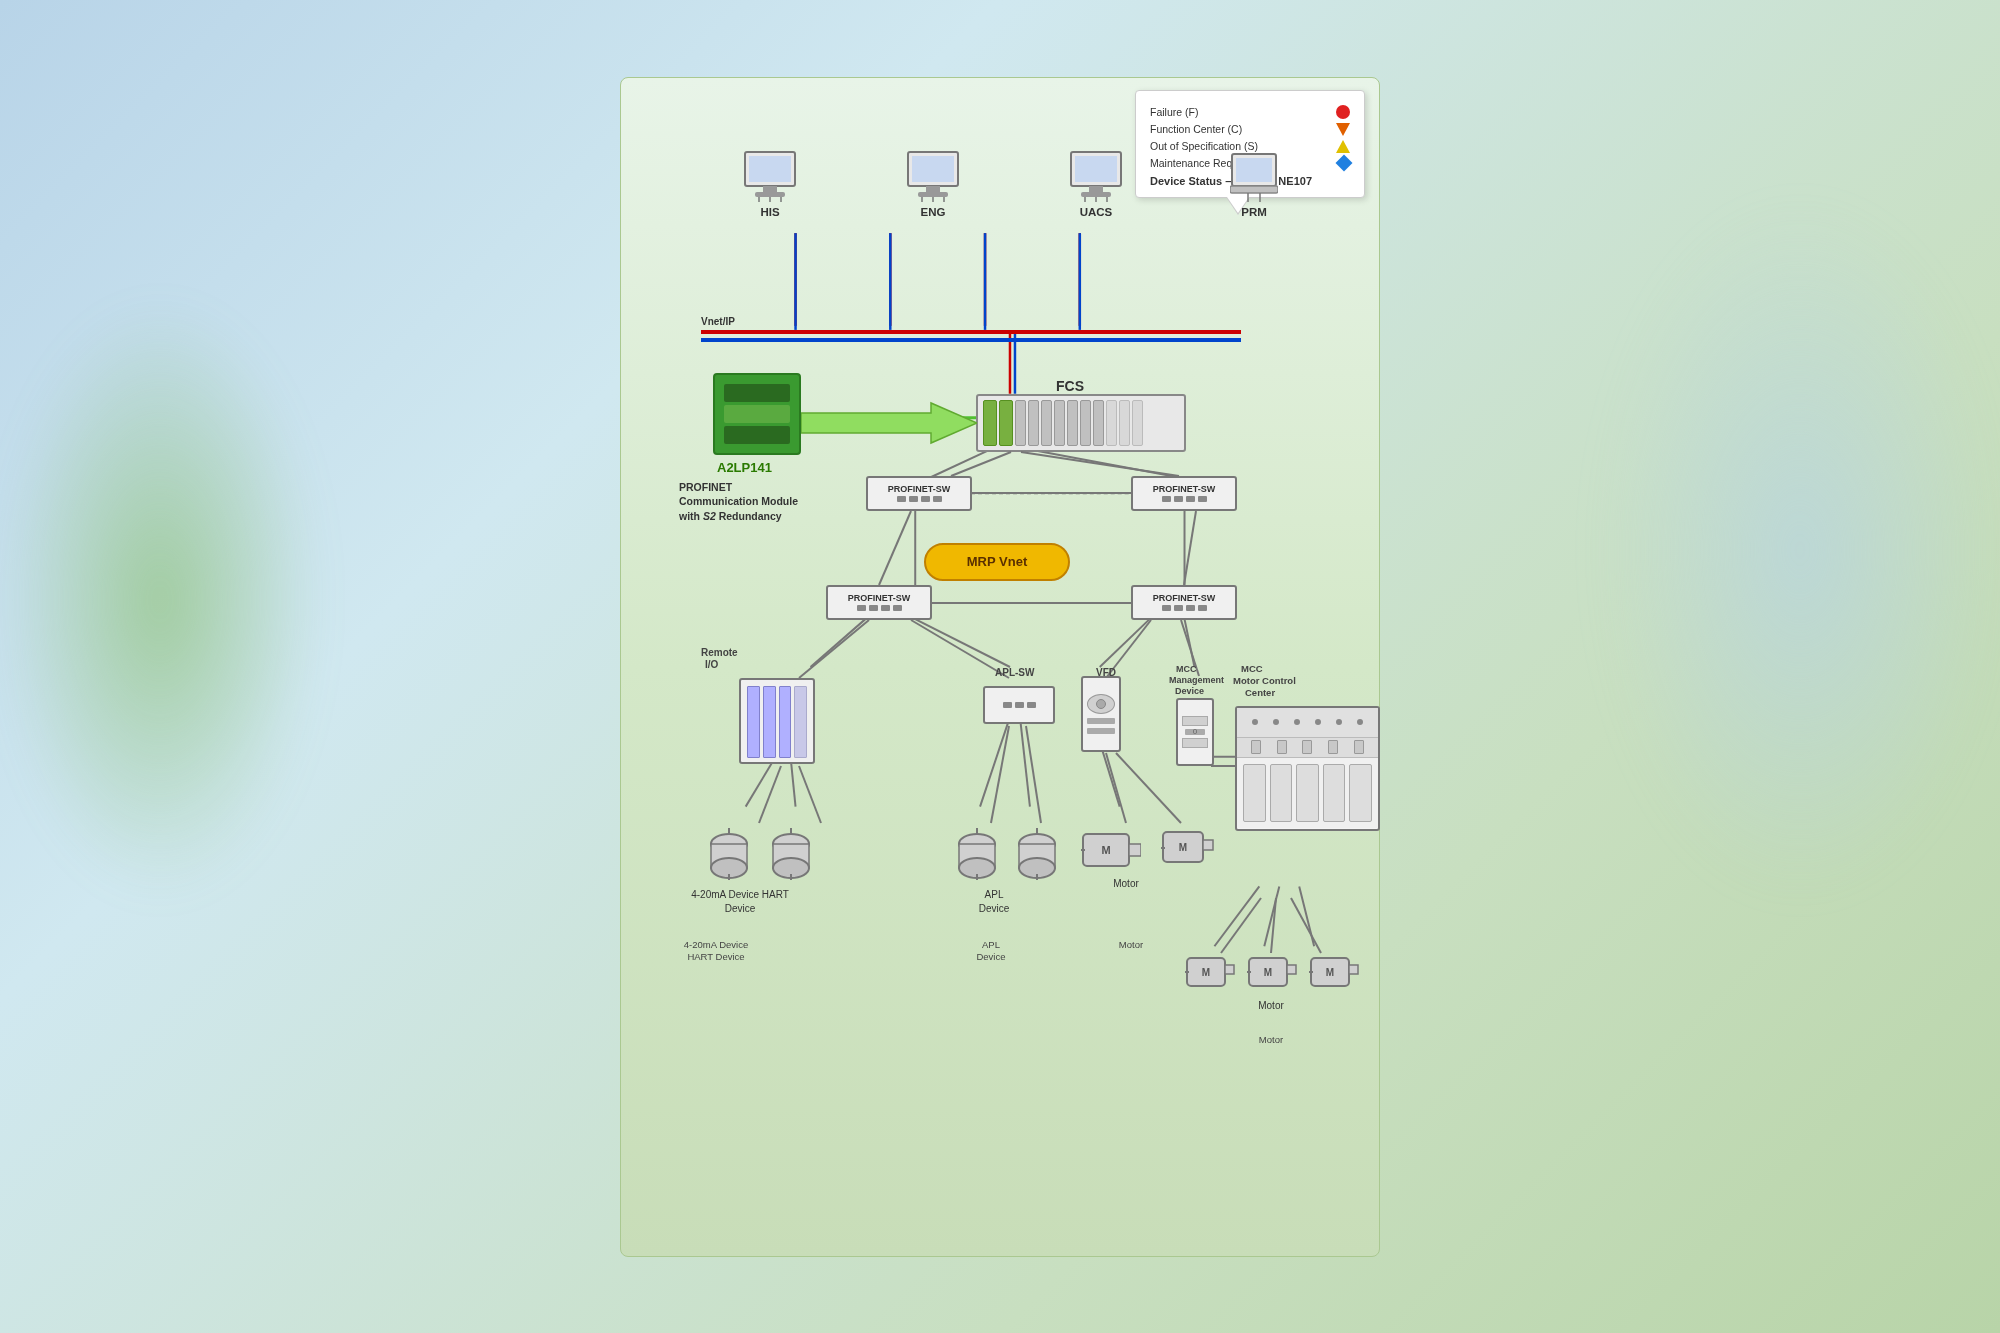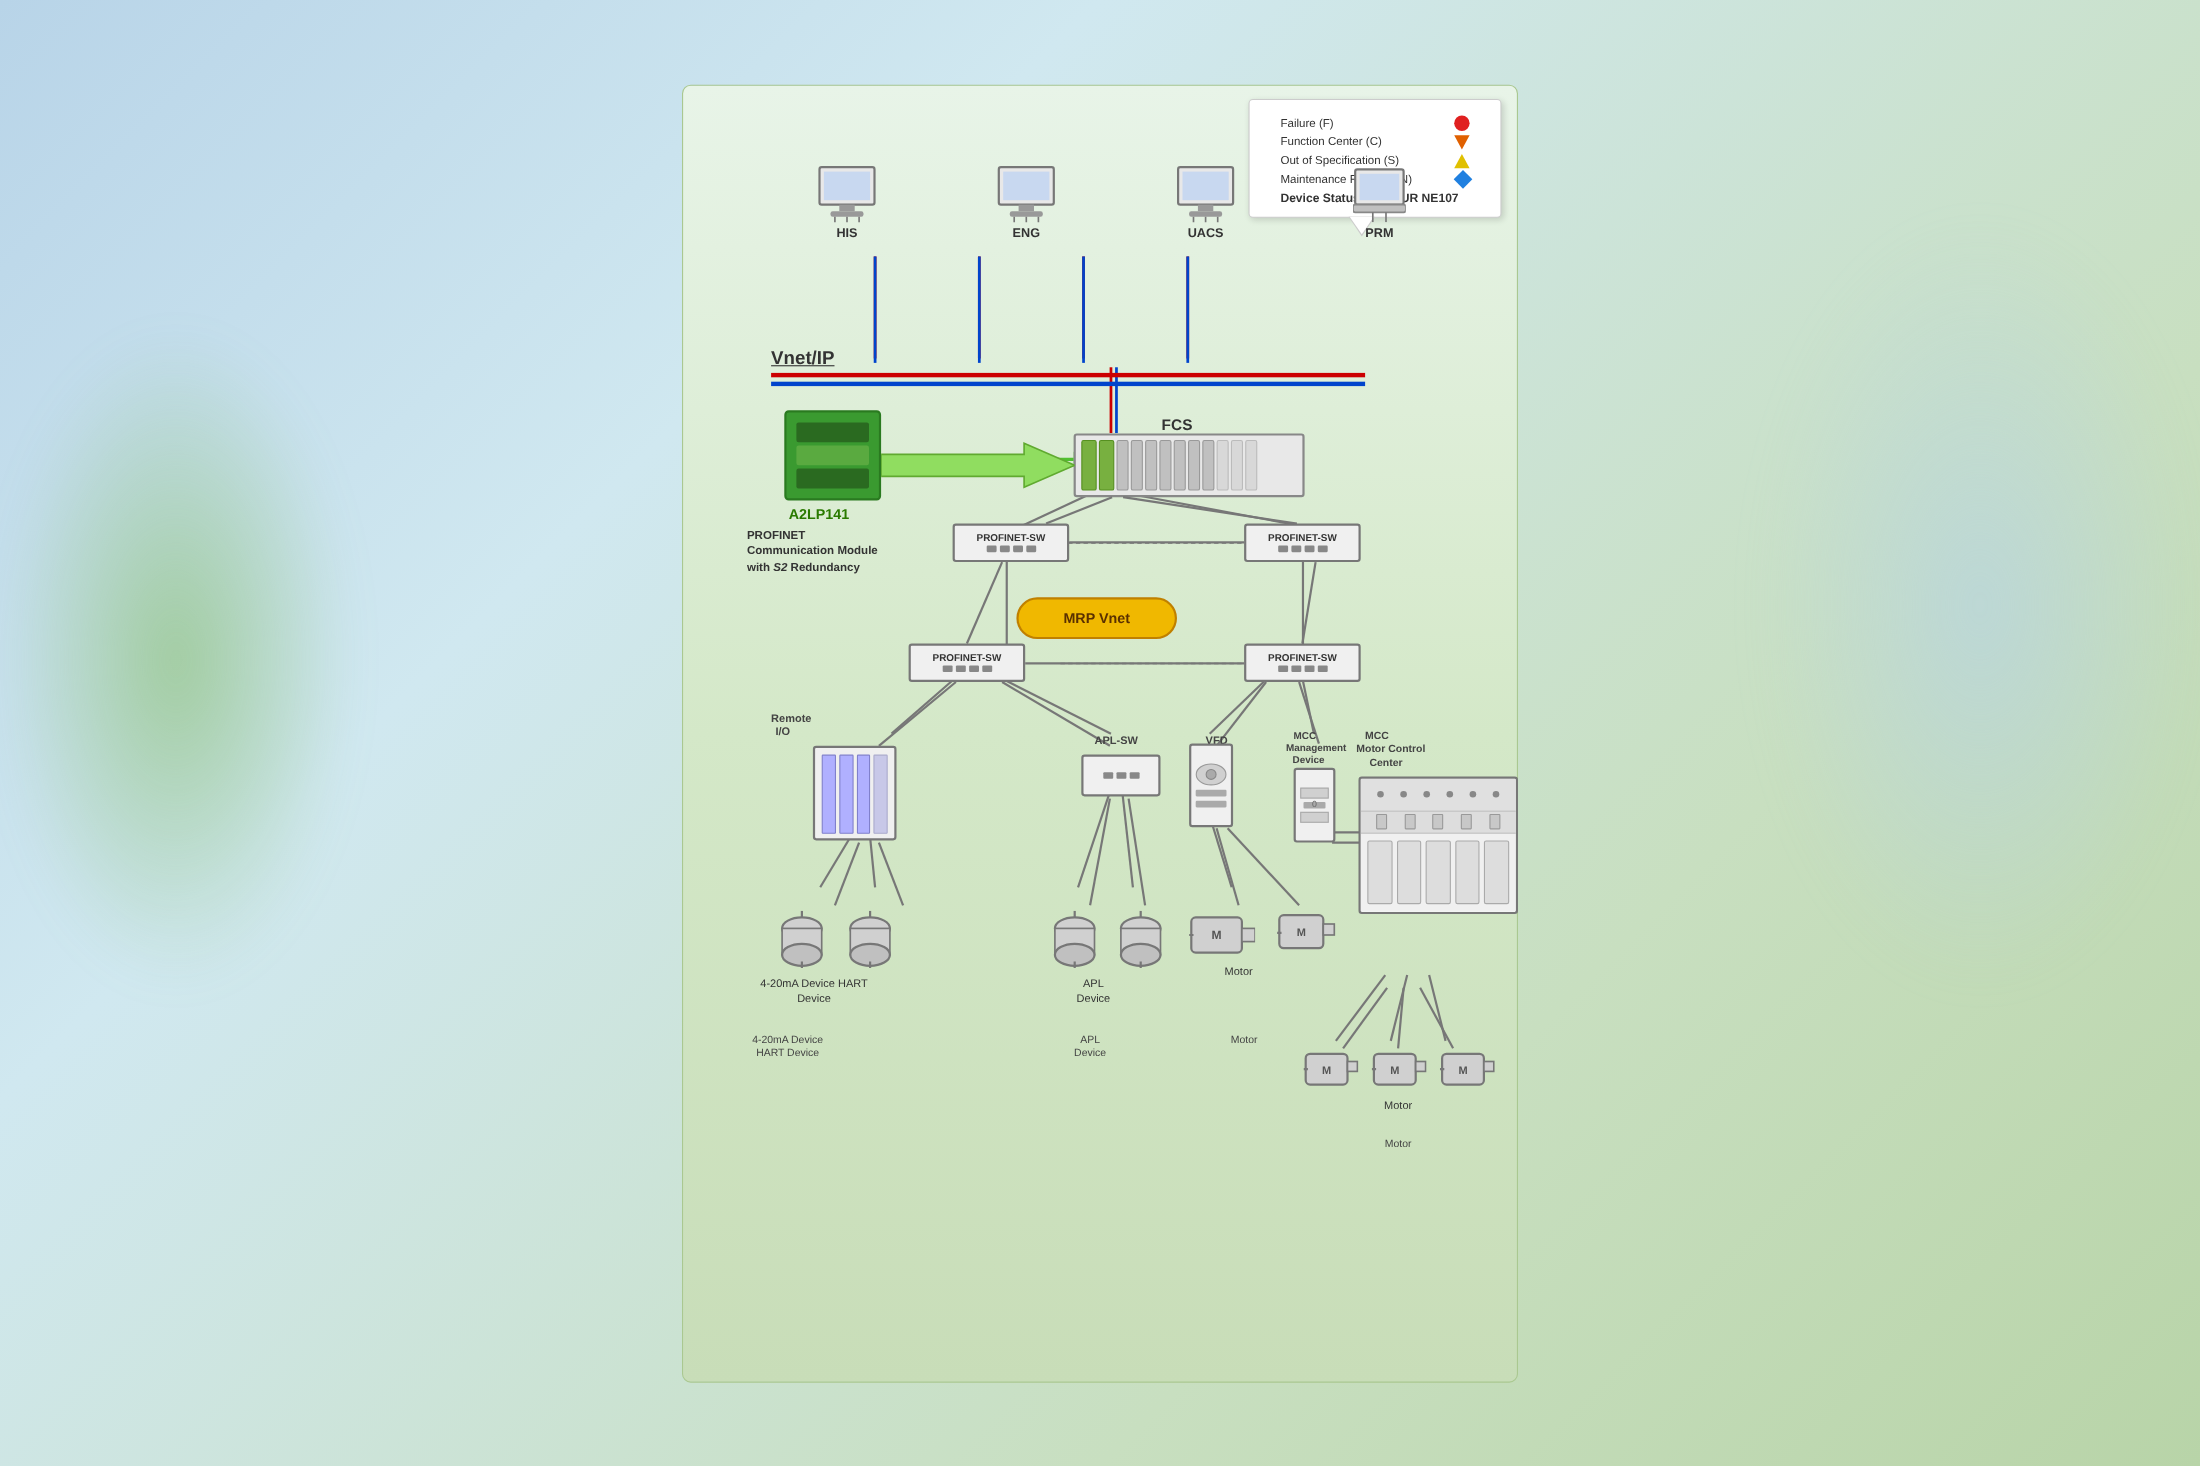--- a/index.html
+++ b/index.html
@@ -44,21 +44,21 @@
 
     
     .legend-box {
       position: absolute;
       top: 10px;
       right: 20px;
       width: 230px;
       background: white;
       border: 1px solid #ccc;
       border-radius: 4px;
-      padding: 10px 28px;
+      padding: 10px 14px;
       font-size: 11px;
       box-shadow: 2px 2px 6px rgba(0,0,0,0.15);
     }
     .legend-title {
       font-size: 11px;
       font-weight: bold;
       margin-top: 6px;
       color: #333;
     }
     .legend-row {
@@ -267,21 +267,21 @@
         <rect x="6" y="8" width="36" height="24" fill="#c8d8f0"></rect>
         <rect x="0" y="36" width="48" height="7" rx="2" fill="#c0c0c0" stroke="#888" stroke-width="1.5"></rect>
         <line x1="18" y1="43" x2="18" y2="52" stroke="#777" stroke-width="1.5"></line>
         <line x1="30" y1="43" x2="30" y2="52" stroke="#777" stroke-width="1.5"></line>
       </svg>
       <span class="ws-label">PRM</span>
     </div>
   </div>
 
   <div style="position:absolute; top:238px; left:80px; width:550px;">
-    <div style="font-size:17px; font-weight:bold; color:#333; margin-bottom:3px;text-decoration:underline;">Vnet/IP</div>
+    <div style="font-size:10px; font-weight:bold; color:#333; margin-bottom:3px;">Vnet/IP</div>
     <div style="width:540px; height:4px; background:#cc0000; margin-bottom:4px;"></div>
     <div style="width:540px; height:4px; background:#0044cc;"></div>
   </div>
 
   <div style="position:absolute; top:295px; left:92px; width:88px; height:82px; background:#3a9a30; border:2px solid #2a7a20; border-radius:4px; display:flex; flex-direction:column; align-items:center; justify-content:center; gap:3px;">
     <div style="width:66px; height:18px; background:#2a6a20; border-radius:2px;"></div>
     <div style="width:66px; height:18px; background:#5aaa40; border-radius:2px;"></div>
     <div style="width:66px; height:18px; background:#2a6a20; border-radius:2px;"></div>
   </div>
   <div style="position:absolute; top:382px; left:96px; font-size:13px; font-weight:bold; color:#2a7a00;">A2LP141</div>

